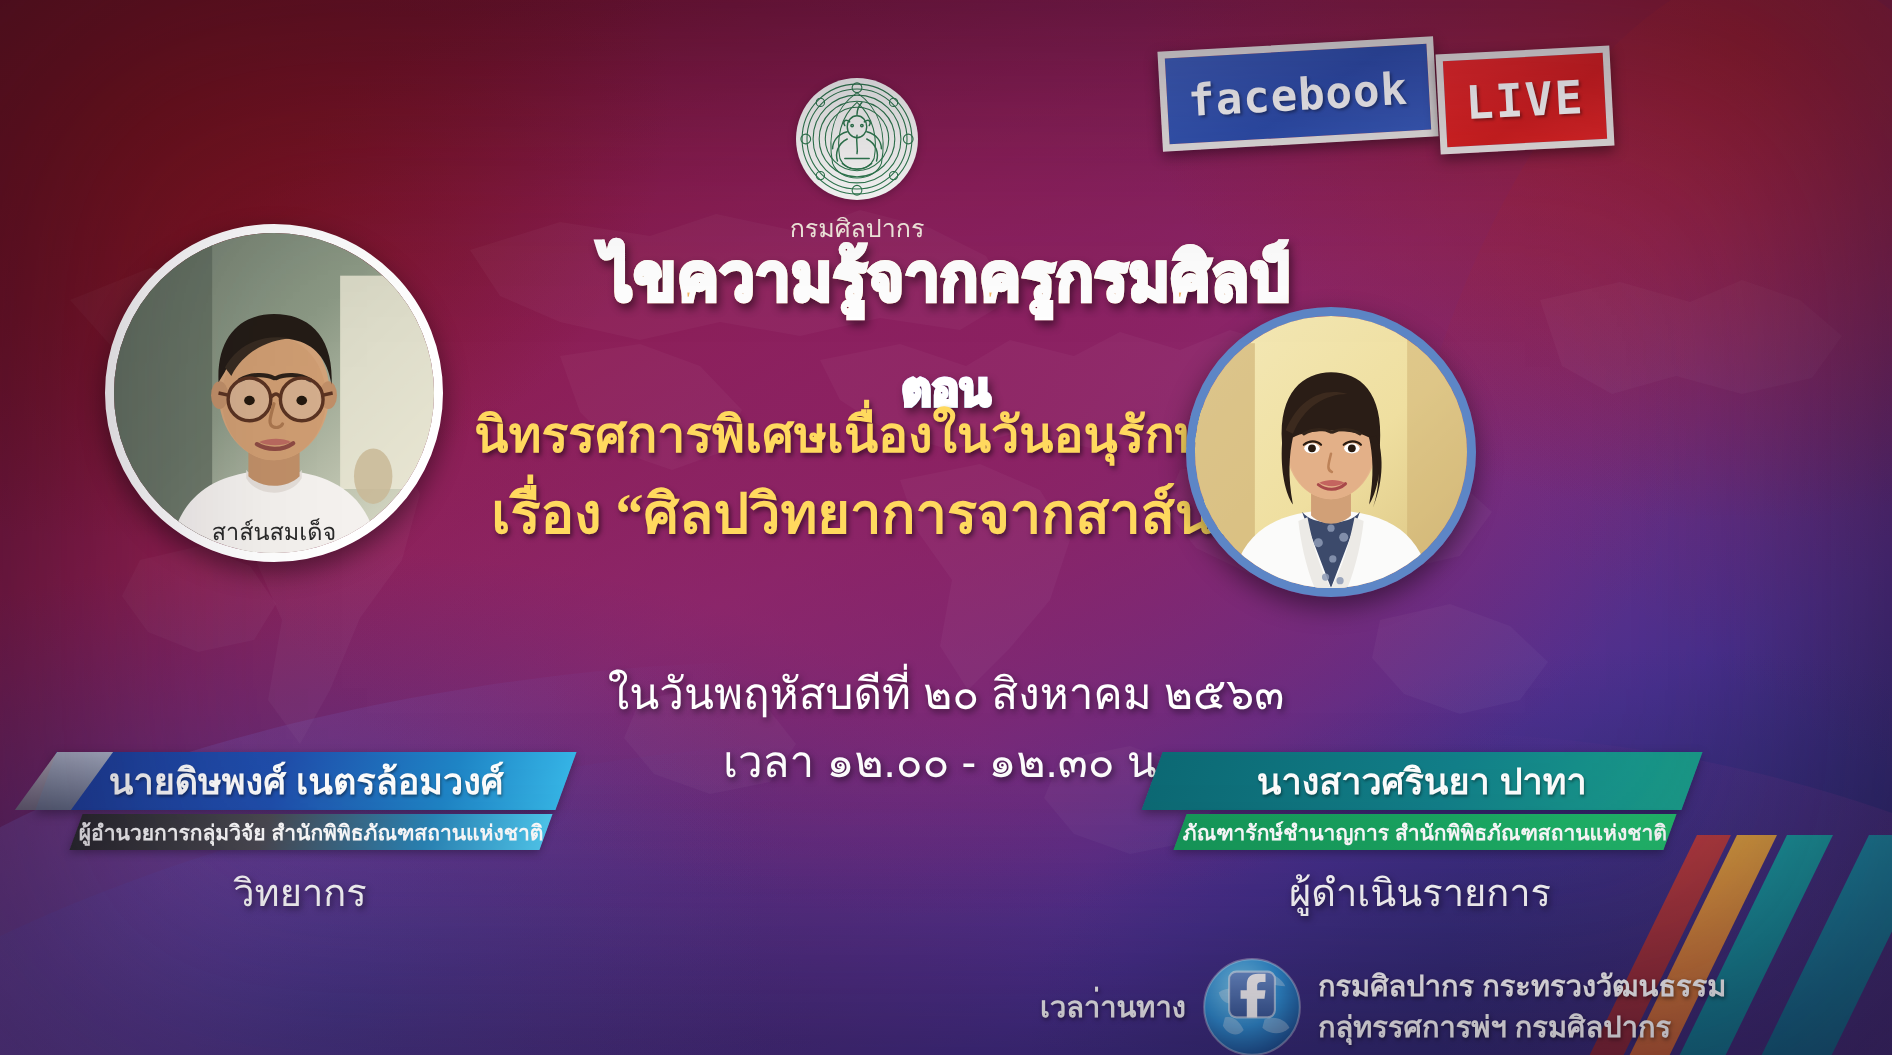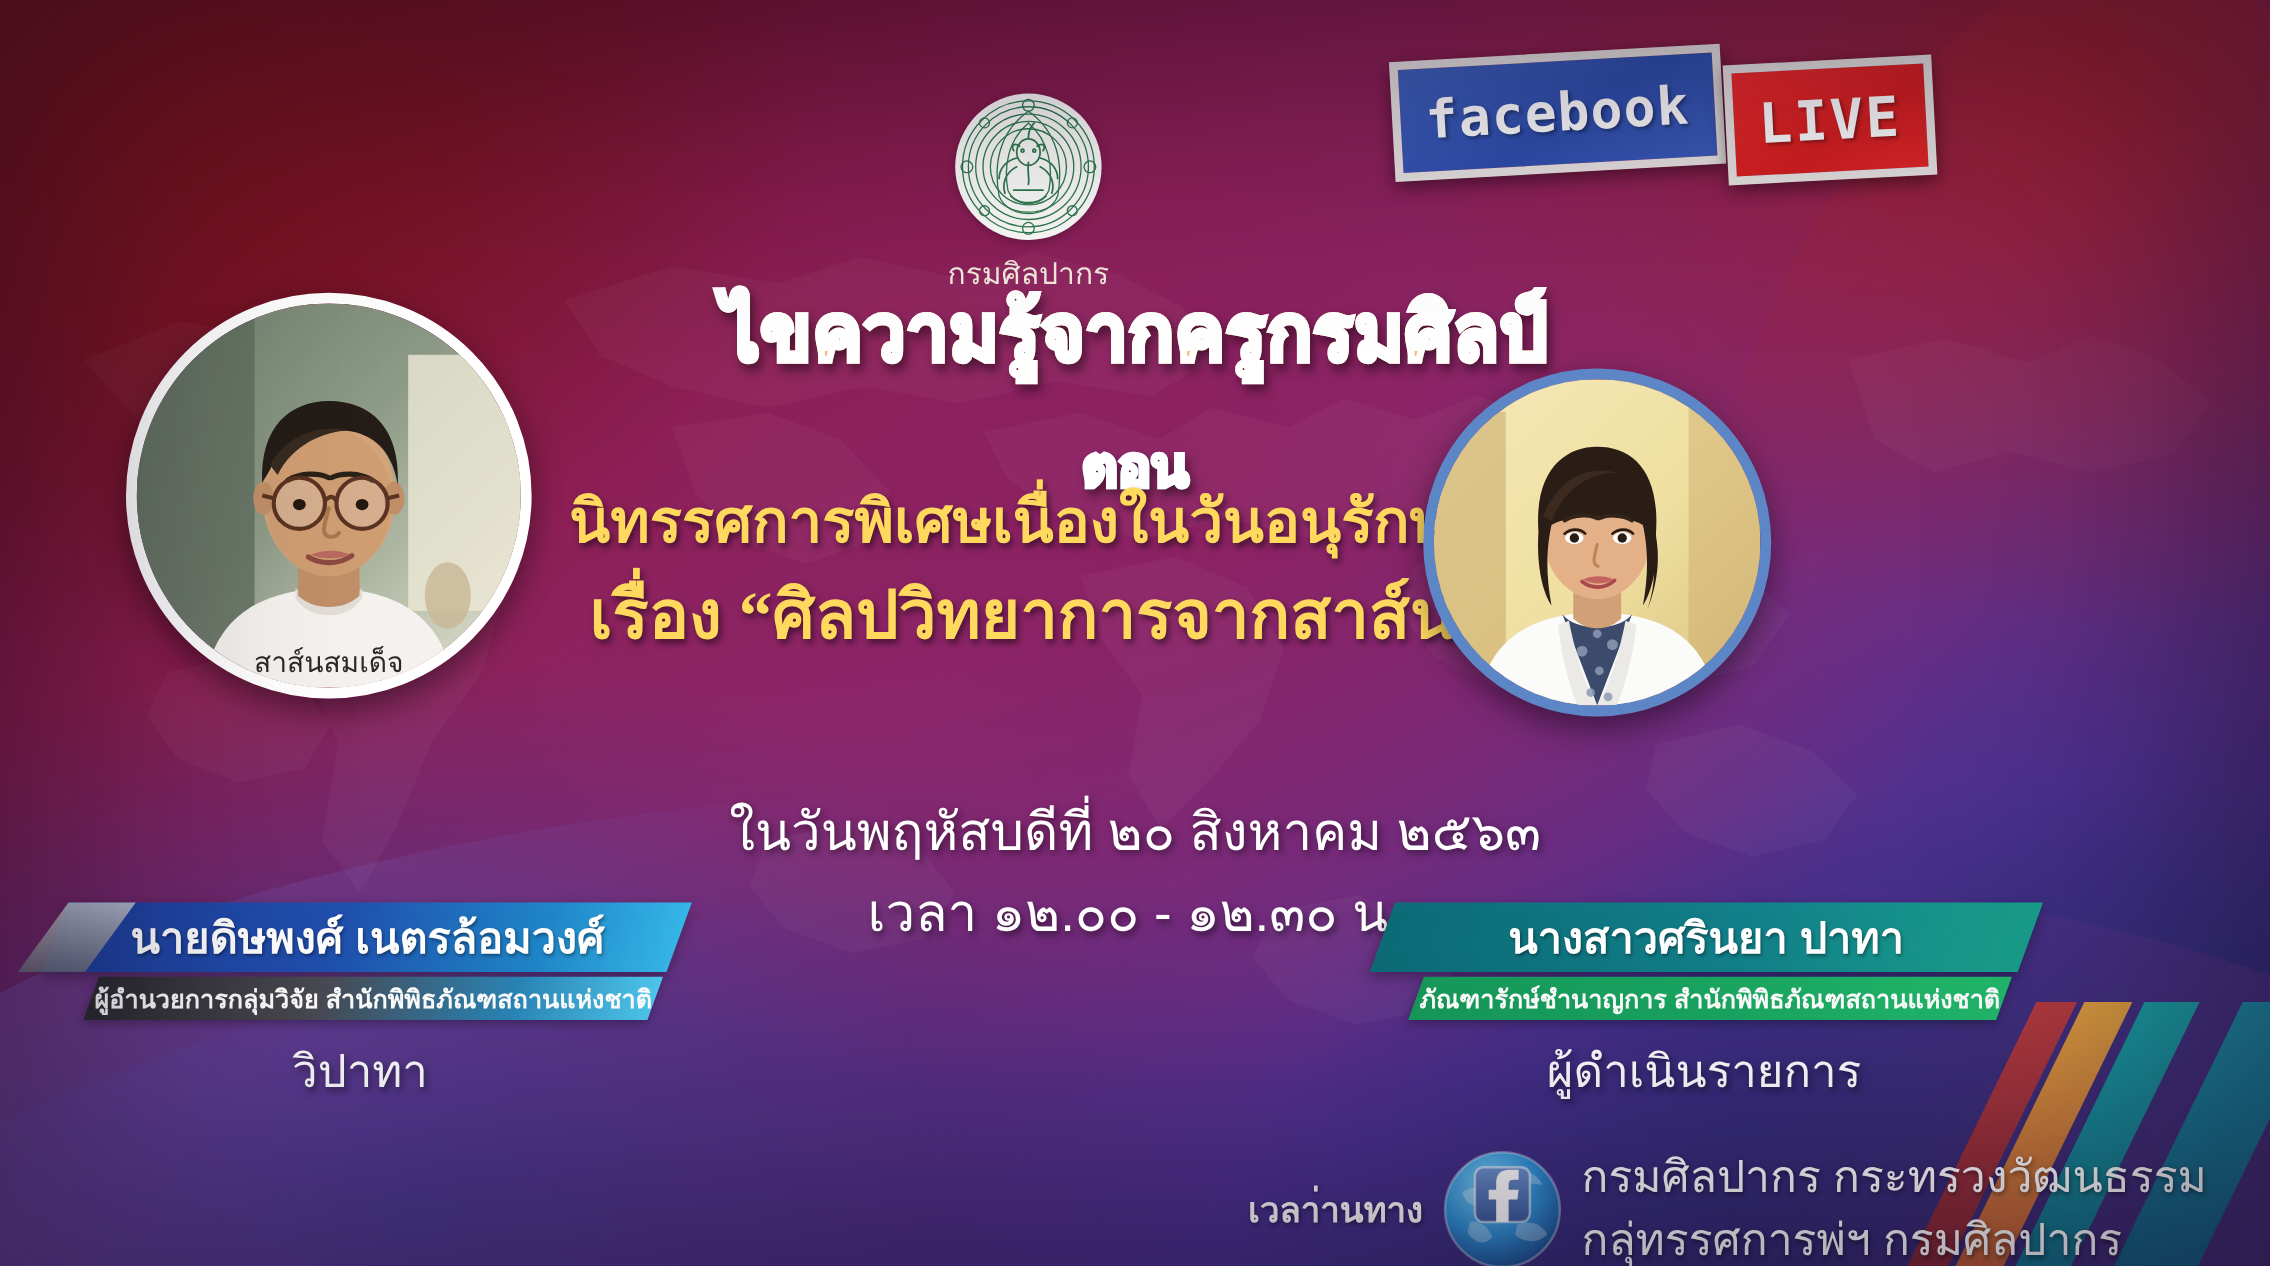--- a/index.html
+++ b/index.html
@@ -78,21 +78,21 @@
     text-shadow:2px 3px 5px rgba(0,0,0,.5);line-height:1.42;}
   .subj.l1{font-size:50px;}
   .subj.l2{font-size:56px;margin-top:4px;}
 
   
   #datetime{position:absolute;left:0;top:660px;width:1892px;text-align:center;}
   .dt{color:#ffffff;font-size:44px;line-height:1.55;text-shadow:2px 3px 6px rgba(0,0,0,.5);}
 
   
   .portrait{position:absolute;border-radius:50%;overflow:hidden;}
-  #portrait-left{left:105px;top:244px;width:320px;height:320px;
+  #portrait-left{left:105px;top:224px;width:320px;height:320px;
     border:9px solid #ffffff;box-shadow:0 10px 26px rgba(0,0,0,.45);}
   #portrait-right{left:1186px;top:307px;width:272px;height:272px;
     border:9px solid #5d86c6;box-shadow:0 10px 26px rgba(0,0,0,.45);}
   .portrait svg{display:block;width:100%;height:100%;}
 
   
   .speaker{position:absolute;text-align:center;}
   #speaker-left{left:0px;top:752px;width:600px;}
   #speaker-right{left:1110px;top:752px;width:620px;}
   .namebar{position:relative;height:58px;display:flex;align-items:center;justify-content:center;
@@ -115,21 +115,21 @@
   
   .tail{position:absolute;height:58px;width:56px;transform:skewX(-20deg);opacity:.85;}
   #speaker-left .tail.t1{left:-10px;top:0;background:linear-gradient(180deg,#c9ccd2,#6f7480);}
 
   
   #watch{position:absolute;left:1040px;top:955px;width:830px;display:flex;align-items:center;}
   .watch-label{color:#fff;font-size:29px;font-weight:700;white-space:nowrap;
     text-shadow:1px 2px 4px rgba(0,0,0,.5);}
   .globe{width:104px;height:104px;margin:0 14px;flex:0 0 auto;}
   .watch-lines{display:flex;flex-direction:column;}
-  .watch-lines span{color:#fff;font-size:37px;font-weight:400;white-space:nowrap;
+  .watch-lines span{color:#fff;font-size:29px;font-weight:700;white-space:nowrap;
     line-height:1.42;text-shadow:1px 2px 4px rgba(0,0,0,.5);}
 </style>
 </head>
 <body>
 
 <div id="poster">
 
   <svg class="worldmap" viewBox="0 0 1892 1055" preserveAspectRatio="none">
     <g fill="rgba(255,255,255,0.11)">
       <path d="M70 300 L150 268 L230 282 L300 262 L360 286 L400 330 L372 372 L318 392 L262 378 L210 400 L160 392 L120 356 Z"></path>
@@ -321,21 +321,21 @@
   </div>
 
   <div class="speaker" id="speaker-left">
     <div class="namebar">
       <div class="tail t1"></div>
       <span>นายดิษพงศ์ เนตรล้อมวงศ์</span>
     </div>
     <div class="rolebar">
       <span>ผู้อำนวยการกลุ่มวิจัย สำนักพิพิธภัณฑสถานแห่งชาติ</span>
     </div>
-    <div class="rolename">วิปาทา</div>
+    <div class="rolename">วิทยากร</div>
   </div>
 
   <div class="speaker" id="speaker-right">
     <div class="namebar">
       <span>นางสาวศรินยา ปาทา</span>
     </div>
     <div class="rolebar">
       <span>ภัณฑารักษ์ชำนาญการ สำนักพิพิธภัณฑสถานแห่งชาติ</span>
     </div>
     <div class="rolename">ผู้ดำเนินรายการ</div>

